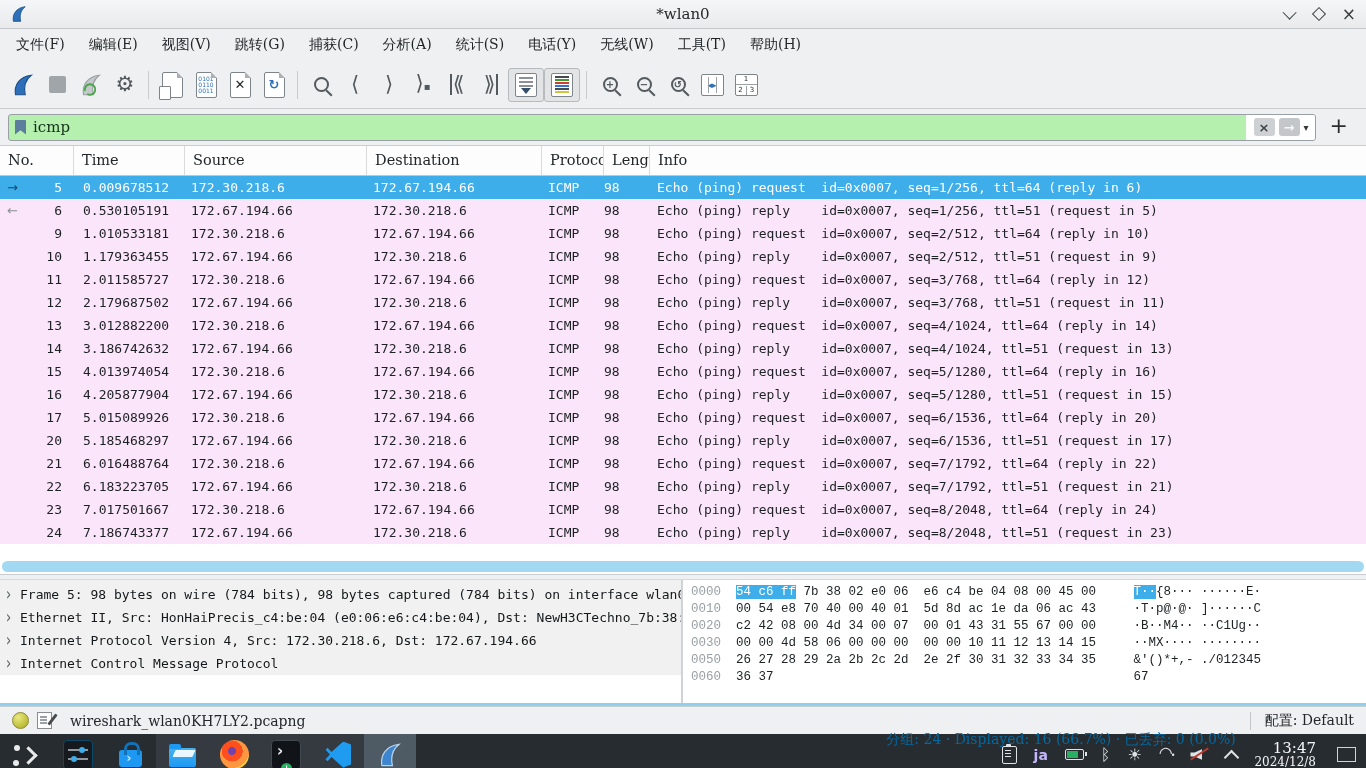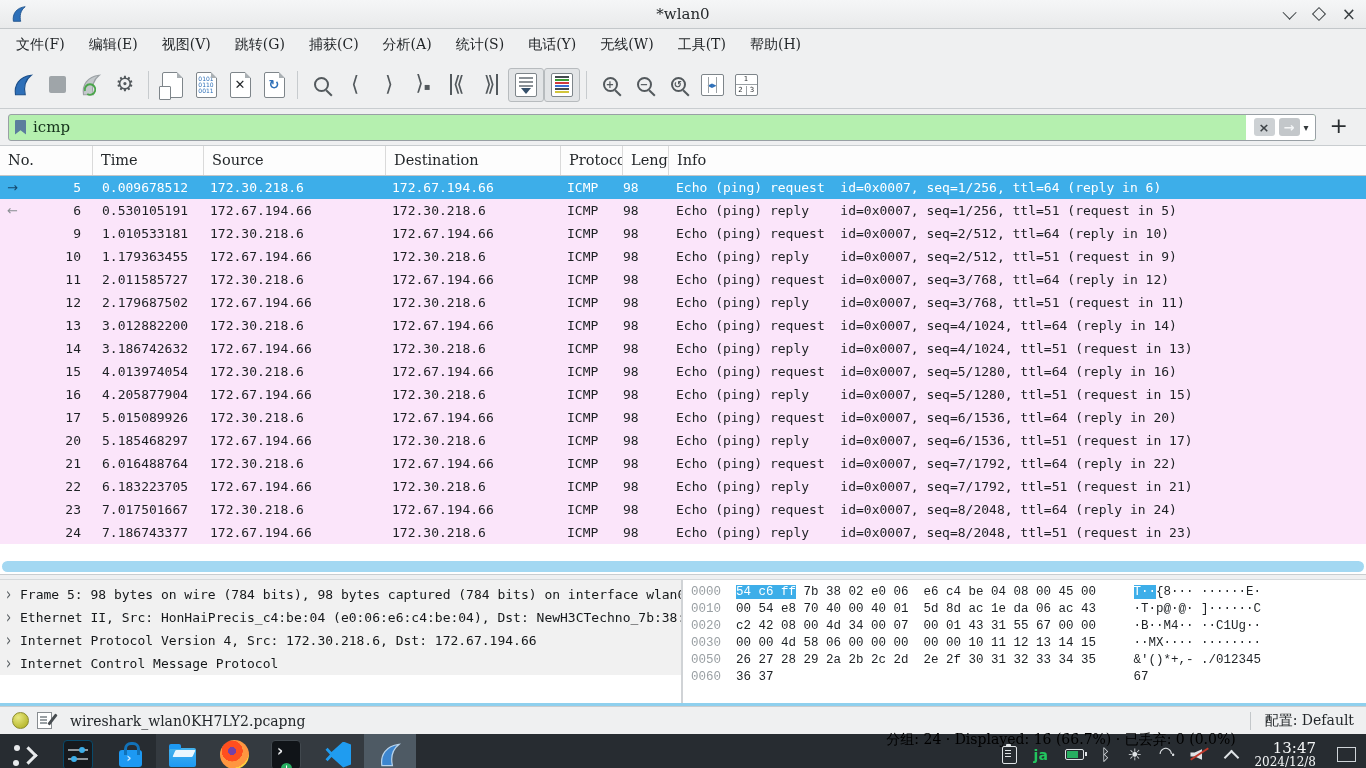--- a/index.html
+++ b/index.html
@@ -65,21 +65,21 @@
   .fbtn{width:21px;height:18px;border-radius:3px;display:flex;align-items:center;justify-content:center;
      font-family:"DejaVu Sans",sans-serif;font-weight:bold;}
   .fbtn.clear{background:#cdd1d4;color:#3e4347;font-size:13px;}
   .fbtn.apply{background:#c3c7ca;color:#f4f6f7;font-size:13px;}
   .fdd{font-size:10px;color:#33383b;font-family:"DejaVu Sans",sans-serif;}
   .addbtn{font-size:22px;color:#2a2e31;font-family:"DejaVu Sans",sans-serif;padding:0 10px 3px 6px;line-height:20px;}
 
   
   .pl-header{height:29px;background:#fdfdfd;border-bottom:1px solid #c6c6c6;display:flex;font-size:14.5px;line-height:28px;color:#23272a;}
   .pl-header .h{box-sizing:border-box;border-right:1px solid #dadada;padding-left:8px;overflow:hidden;white-space:nowrap;}
-  .c-no{width:93px;} .c-time{width:111px;} .c-src{width:182px;} .c-dst{width:175px;} .c-proto{width:62px;} .c-len{width:46px;} .c-info{flex:1;min-width:0;}
+  .c-no{width:74px;} .c-time{width:111px;} .c-src{width:182px;} .c-dst{width:175px;} .c-proto{width:62px;} .c-len{width:46px;} .c-info{flex:1;min-width:0;}
   .pl-body{height:368px;background:#fff;overflow:hidden;}
   .prow{display:flex;height:23px;line-height:23px;background:#fbe5fa;color:#1d2124;font-size:13px;white-space:nowrap;}
   .prow span{box-sizing:border-box;overflow:hidden;}
   .prow .c-no{text-align:right;padding-right:12px;position:relative;}
   .prow .mark{position:absolute;left:7px;top:0;font-family:"DejaVu Sans",sans-serif;color:#8a8f93;}
   .prow .c-time{padding-left:9px;} .prow .c-src,.prow .c-dst,.prow .c-proto{padding-left:6px;}
   .prow .c-len{text-align:left;padding-right:5px;}
   .prow .c-info{padding-left:7px;white-space:pre;}
   .prow.selected{background:#3daee9;color:#fff;}
   .prow.selected .mark{color:#14476b;}
@@ -105,21 +105,21 @@
 
   
   .statusbar{height:27px;background:#eff0f1;border-top:1px solid #c9cdd0;display:flex;align-items:center;font-size:14px;color:#23272a;}
   .expert{width:15px;height:15px;border-radius:50%;margin:0 8px 0 12px;
      background:radial-gradient(circle at 35% 30%,#e9e981,#b9b931 75%);border:1px solid #8b8b2e;}
   .comm{width:13px;height:15px;background:#fff;border:1px solid #878c90;position:relative;margin-right:18px;}
   .comm::before{content:"";position:absolute;left:2px;top:3px;width:7px;height:1.5px;background:#9aa0a4;box-shadow:0 3px 0 #9aa0a4,0 6px 0 #9aa0a4;}
   .comm::after{content:"";position:absolute;right:-3px;top:0px;width:3px;height:13px;background:#474c50;transform:rotate(38deg);border-radius:1px;}
   .sb-right{margin-left:auto;display:flex;align-items:center;}
   .sb-sep{width:1px;height:18px;background:#c3c7ca;margin:0 14px;}
-  .sb-stats{color:#000000;margin-top:38px;} .sb-profile{padding-right:12px;}
+  .sb-stats{color:#0369a1;margin-top:38px;} .sb-profile{padding-right:12px;}
 
   
   .taskbar{height:41px;background:#272c31;display:flex;align-items:center;color:#dfe3e6;}
   .tb-item{width:52px;height:41px;display:flex;align-items:center;justify-content:center;position:relative;}
   .tb-item.open{background:#343a40;}
   .tb-item.active{background:#4e5a64;}
   .launch{position:relative;width:28px;height:26px;}
   .launch::before{content:"";position:absolute;width:6px;height:6px;border-radius:50%;background:#e8eaec;left:2px;top:3px;box-shadow:-1px 15px 0 #e8eaec;}
   .launch::after{content:"";position:absolute;left:10px;top:7px;width:10px;height:10px;border-right:3.5px solid #e8eaec;border-top:3.5px solid #e8eaec;transform:rotate(45deg);}
   .sliders{width:28px;height:28px;background:#16191d;border-radius:4px;border:1px solid #094a6b;position:relative;}
@@ -136,21 +136,21 @@
   .kon{width:28px;height:28px;background:#101418;border:1px solid #41484e;border-radius:4px;position:relative;}
   .kon::before{content:"›";position:absolute;left:5px;top:2px;color:#e8eaec;font:bold 15px/16px "DejaVu Sans",sans-serif;}
   .kon::after{content:"+";position:absolute;left:9px;bottom:-5px;width:11px;height:11px;background:#27ae60;border-radius:50%;
      color:#fff;font:bold 9px/11px "DejaVu Sans",sans-serif;text-align:center;}
   .vsc{width:26px;height:26px;background:#1f9cf0;
      clip-path:polygon(70% 0%,100% 12%,100% 88%,70% 100%,25% 60%,10% 76%,2% 68%,19% 50%,2% 32%,10% 24%,25% 40%);}
   .tray{margin-left:auto;display:flex;align-items:center;gap:17px;padding-right:10px;}
   .clip{width:13px;height:16px;border:1.5px solid #dfe3e6;border-radius:2px;position:relative;}
   .clip::before{content:"";position:absolute;top:-3px;left:3px;width:5px;height:3px;background:#dfe3e6;border-radius:1px;}
   .clip::after{content:"";position:absolute;left:2px;top:3px;width:6px;height:1.5px;background:#dfe3e6;box-shadow:0 3px 0 #dfe3e6,0 6px 0 #dfe3e6;}
-  .ja{font:bold 14px/14px "DejaVu Sans",sans-serif;color:#22c55e;}
+  .ja{font:bold 14px/14px "DejaVu Sans",sans-serif;color:#c4b5fd;}
   .bat{width:17px;height:9px;border:1.5px solid #dfe3e6;border-radius:2px;position:relative;}
   .bat::before{content:"";position:absolute;right:-4px;top:1.5px;width:2px;height:4px;background:#dfe3e6;}
   .bat::after{content:"";position:absolute;left:1px;top:1px;bottom:1px;width:11px;background:#27ae60;}
   .bt,.sun{font-family:"DejaVu Sans",sans-serif;color:#dfe3e6;font-size:16px;line-height:16px;}
   .spk{position:relative;width:19px;height:15px;}
   .spk .body{position:absolute;left:0;top:2px;width:12px;height:11px;background:#dfe3e6;
      clip-path:polygon(0 32%,35% 32%,100% 0,100% 100%,35% 68%,0 68%);}
   .spk::after{content:"";position:absolute;left:-1px;top:6px;width:21px;height:2px;background:#c0392b;transform:rotate(-33deg);}
   .caret{width:9px;height:9px;border-left:2px solid #dfe3e6;border-top:2px solid #dfe3e6;transform:rotate(45deg);margin-top:5px;}
   .clock{text-align:center;color:#f4f6f7;line-height:1.1;}

